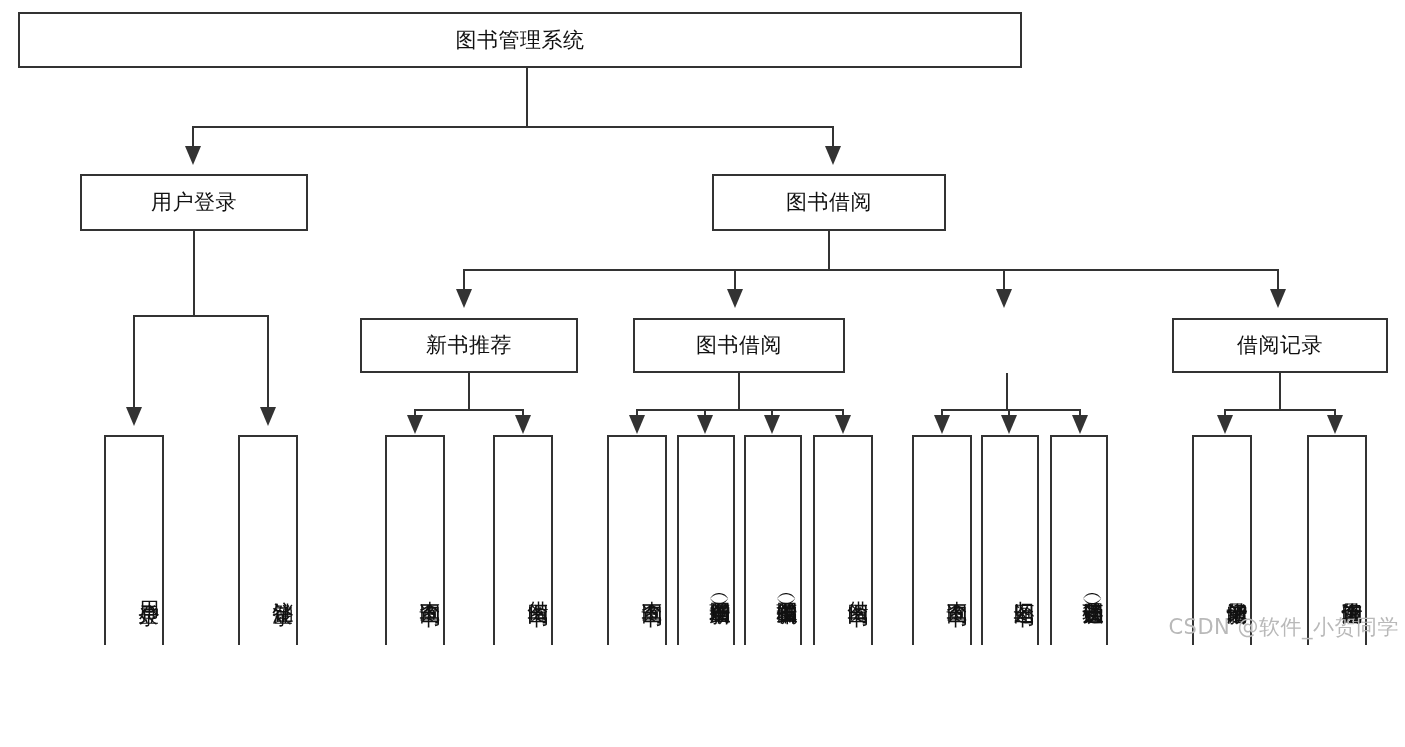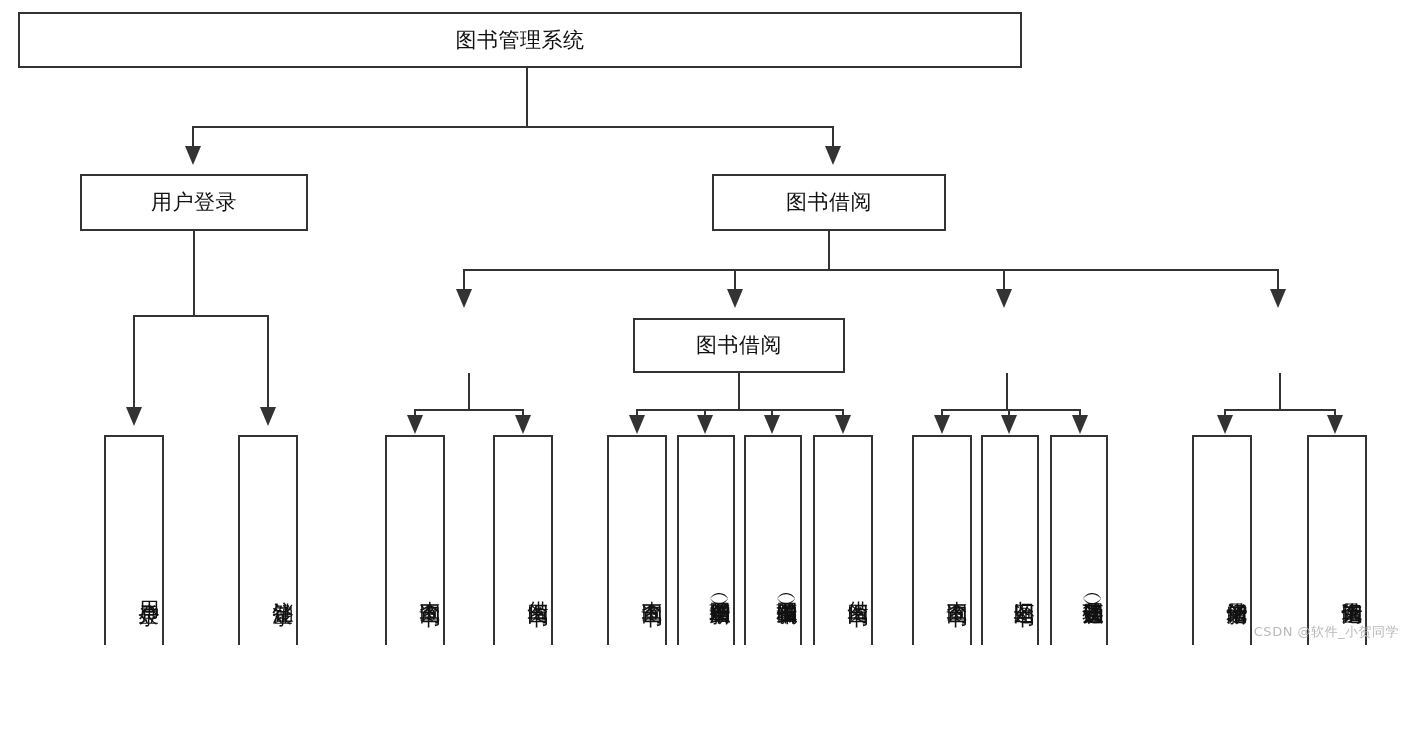--- a/index.html
+++ b/index.html
@@ -57,21 +57,21 @@
     width: 0;
     height: 0;
     border-left: 8px solid transparent;
     border-right: 8px solid transparent;
     border-top: 19px solid #333333;
   }
   .watermark {
     position: absolute;
     right: 6px;
     bottom: 4px;
-    font-size: 13px;
+    font-size: 21px;
     color: #b9b9b9;
     white-space: nowrap;
     letter-spacing: 0.5px;
     margin-top: 11px;
   }
 </style>
 </head>
 <body>
 
 <div id="canvas">
@@ -107,22 +107,28 @@
   <div class="line hline" style="left:463px; top:269px; width:816px; height:2px;"></div>
   <div class="line vline" style="left:463px; top:269px; width:2px; height:22px;"></div>
   <div class="arrow" style="left:456px; top:289px;"></div>
   <div class="line vline" style="left:734px; top:269px; width:2px; height:22px;"></div>
   <div class="arrow" style="left:727px; top:289px;"></div>
   <div class="line vline" style="left:1003px; top:269px; width:2px; height:22px;"></div>
   <div class="arrow" style="left:996px; top:289px;"></div>
   <div class="line vline" style="left:1277px; top:269px; width:2px; height:22px;"></div>
   <div class="arrow" style="left:1270px; top:289px;"></div>
 
+  <div class="node horiz" style="left:360px; top:318px; width:218px; height:55px;">
+    <span>新书推荐</span>
+  </div>
   <div class="node horiz" style="left:633px; top:318px; width:212px; height:55px;">
     <span>图书借阅</span>
+  </div>
+  <div class="node horiz" style="left:1172px; top:318px; width:216px; height:55px;">
+    <span>借阅记录</span>
   </div>
 
   <div class="line vline" style="left:468px; top:373px; width:2px; height:38px;"></div>
   <div class="line hline" style="left:414px; top:409px; width:110px; height:2px;"></div>
   <div class="line vline" style="left:414px; top:409px; width:2px; height:8px;"></div>
   <div class="arrow" style="left:407px; top:415px;"></div>
   <div class="line vline" style="left:522px; top:409px; width:2px; height:8px;"></div>
   <div class="arrow" style="left:515px; top:415px;"></div>
 
   <div class="line vline" style="left:738px; top:373px; width:2px; height:38px;"></div>

